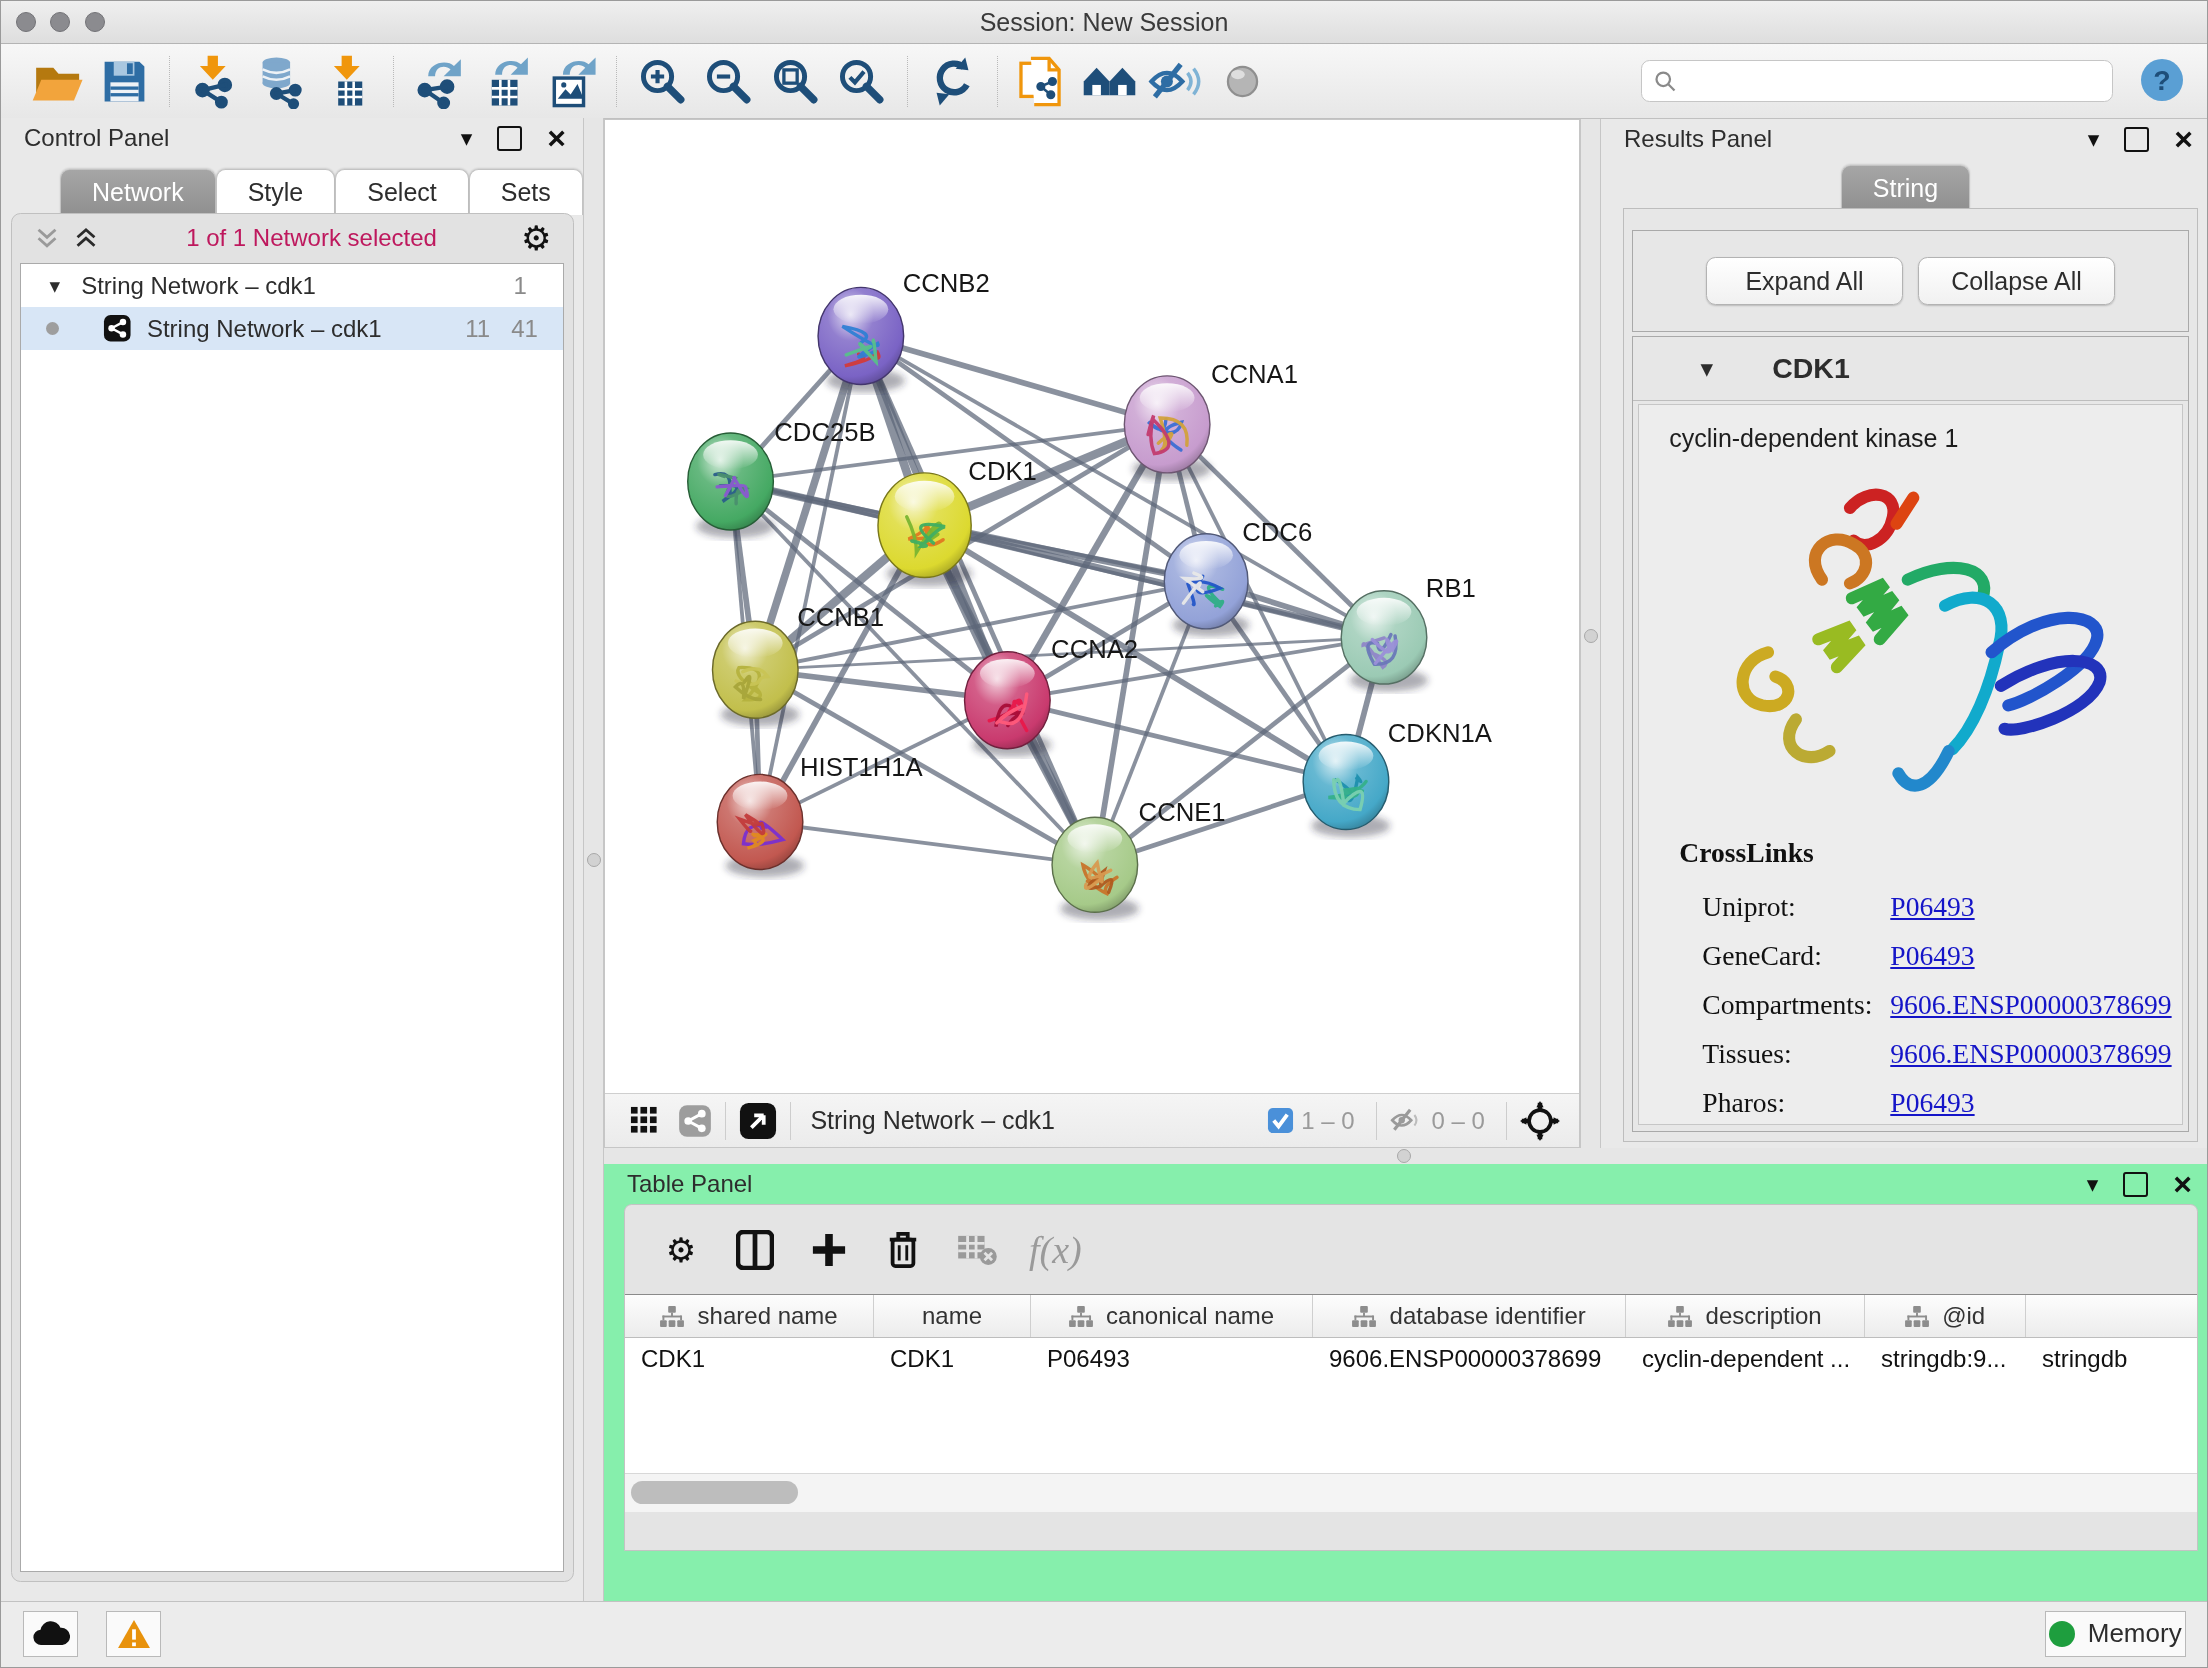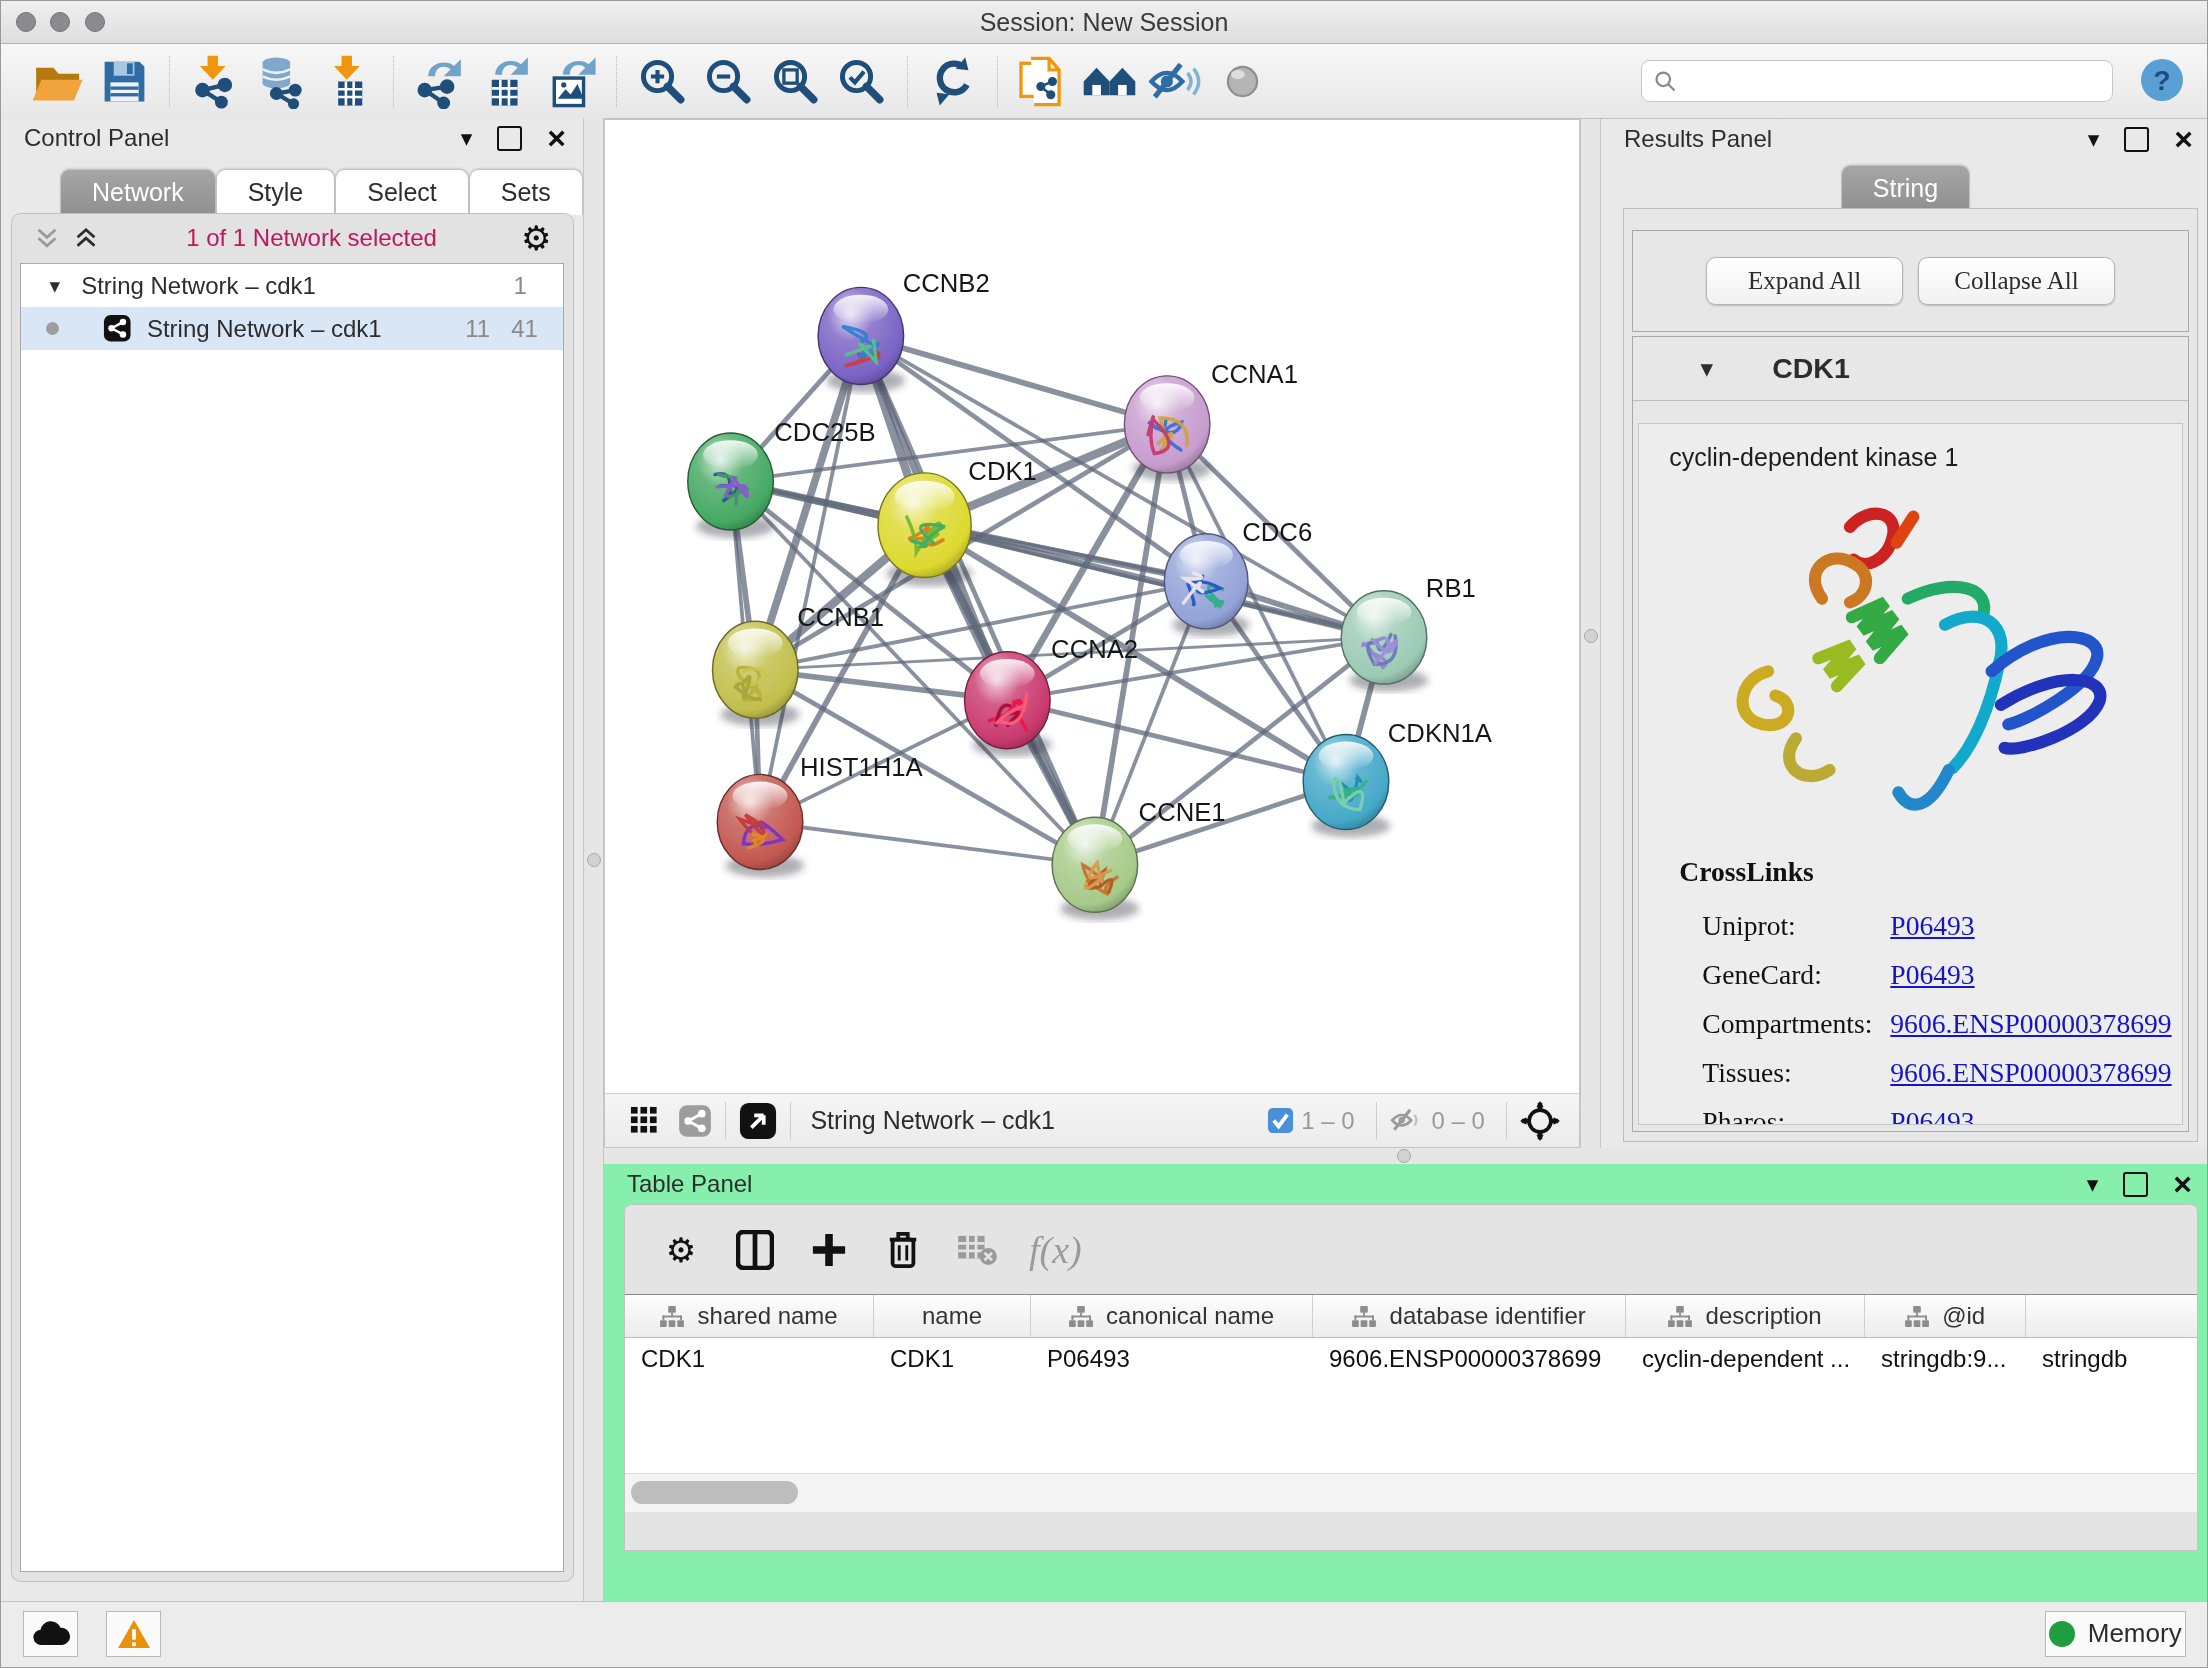--- a/index.html
+++ b/index.html
@@ -52,28 +52,28 @@
   .net-bottombar{position:absolute;left:0;right:0;bottom:0;height:53px;background:linear-gradient(#f5f5f5,#ebebeb);
     border-top:1px solid #cfcfcf;display:flex;align-items:center;}
   .nb-sep{width:0;height:38px;border-left:1px solid #cdcdcd;margin:0 13.3px;}
   .nb-title{font-size:25px;color:#2d2d2d;margin-left:5.7px;}
   .nb-count{font-size:24px;color:#9a9a9a;margin:0 7.6px;}
   
   .results-panel{left:1600px;top:118px;width:609px;height:1029px;background:#e9e9e9;}
   .rp-tab{left:0;right:0;top:46px;display:flex;justify-content:center;}
   .rp-outer{left:22px;top:89px;width:575px;height:934px;background:#e7e7e7;border:1px solid #bdbdbd;box-sizing:border-box;}
   .rp-box1{position:absolute;left:7.6px;right:7.6px;top:21px;height:100px;border:1px solid #a9a9a9;
-    display:flex;align-items:center;justify-content:center;gap:15px;font-family:Liberation Serif, serif;}
+    display:flex;align-items:center;justify-content:center;gap:15px;}
   .rp-btn{min-width:195px;height:46px;background:linear-gradient(#ffffff,#f1f1f1);border:1px solid #b3b3b3;border-radius:9.5px;
     font-size:25px;display:flex;align-items:center;justify-content:center;box-shadow:0 1px 1.9px rgba(0,0,0,0.2);}
   .rp-box2{position:absolute;left:7.6px;right:7.6px;top:127px;bottom:9.5px;border:1px solid #a9a9a9;}
   .rp-genehdr{height:63px;display:flex;align-items:center;border-bottom:1px solid #bdbdbd;}
   .rp-gene-caret{margin-left:68px;font-size:25px;}
   .rp-gene-name{margin-left:59px;font-size:28.5px;font-weight:bold;}
-  .rp-inner{position:absolute;left:5.7px;right:5.7px;top:67px;bottom:5.7px;background:#ededed;border:1px solid #c6c6c6;overflow:hidden;margin-top:19px;}
+  .rp-inner{position:absolute;left:5.7px;right:5.7px;top:67px;bottom:5.7px;background:#ededed;border:1px solid #c6c6c6;overflow:hidden;}
   .rp-desc{margin:19px 0 0 30px;font-size:25px;color:#1d1d1d;}
   .protein{display:block;margin:13.3px auto 0 auto;}
   .crosslinks{margin:17px 0 0 40px;font-family:"Liberation Serif",serif;font-size:27.6px;color:#111;}
   .cl-title{font-weight:bold;margin-bottom:13.3px;}
   .cl-row{display:flex;height:49px;align-items:center;}
   .cl-label{width:188px;margin-left:23px;}
   .cl-value{color:#1515c8;text-decoration:underline;}
   
   .table-panel{left:603px;top:1163px;width:1605px;height:440px;background:#86efac;}
   .tp-outer{left:20px;top:40px;right:11.4px;height:347px;background:#e4e4e4;border:1px solid #c3c3c3;border-radius:7.6px 7.6px 0 0;box-sizing:border-box;}

